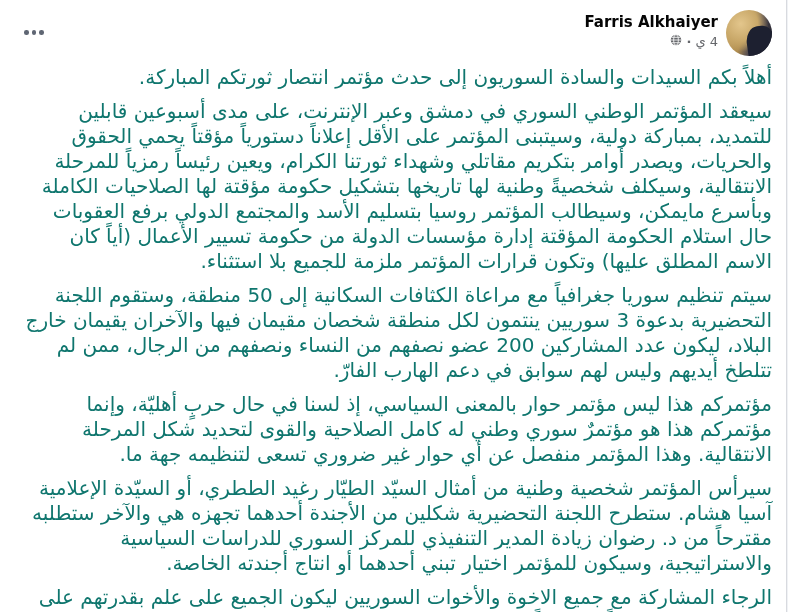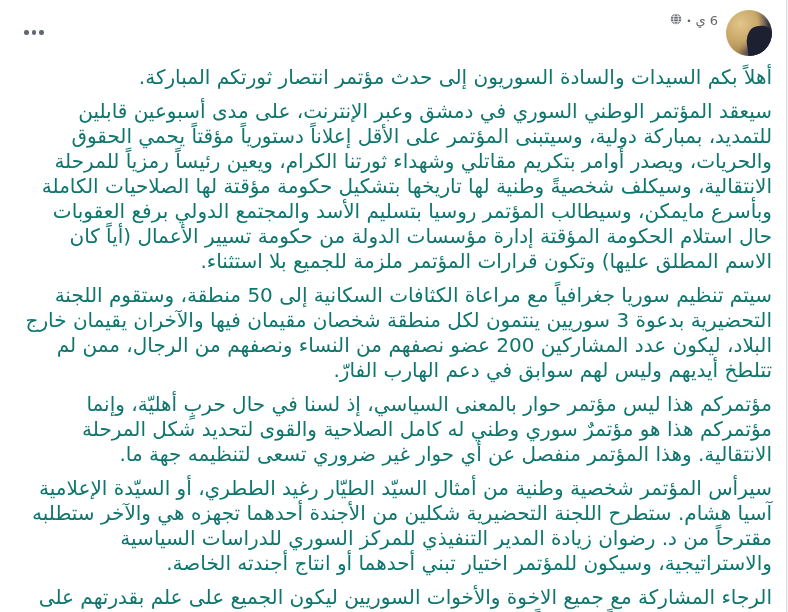--- a/index.html
+++ b/index.html
@@ -103,22 +103,23 @@
 </style>
 </head>
 <body>
 
 <div class="post-card">
 
   <div class="post-header">
     <div class="avatar"></div>
 
     <div class="author-block">
+      <span class="author-name">Farris Alkhaiyer</span>
       <span class="post-meta">
-        <span>6 ي</span>
+        <span>4 ي</span>
         <span class="sep">·</span>
         <span class="globe">
           <svg width="12" height="12" viewBox="0 0 16 16">
             <circle cx="8" cy="8" r="7" fill="#65676b"></circle>
             <ellipse cx="8" cy="8" rx="3.1" ry="7" fill="none" stroke="#ffffff" stroke-width="1.1"></ellipse>
             <line x1="1" y1="8" x2="15" y2="8" stroke="#ffffff" stroke-width="1.1"></line>
             <line x1="2" y1="4.4" x2="14" y2="4.4" stroke="#ffffff" stroke-width="1.1"></line>
             <line x1="2" y1="11.6" x2="14" y2="11.6" stroke="#ffffff" stroke-width="1.1"></line>
           </svg>
         </span>

